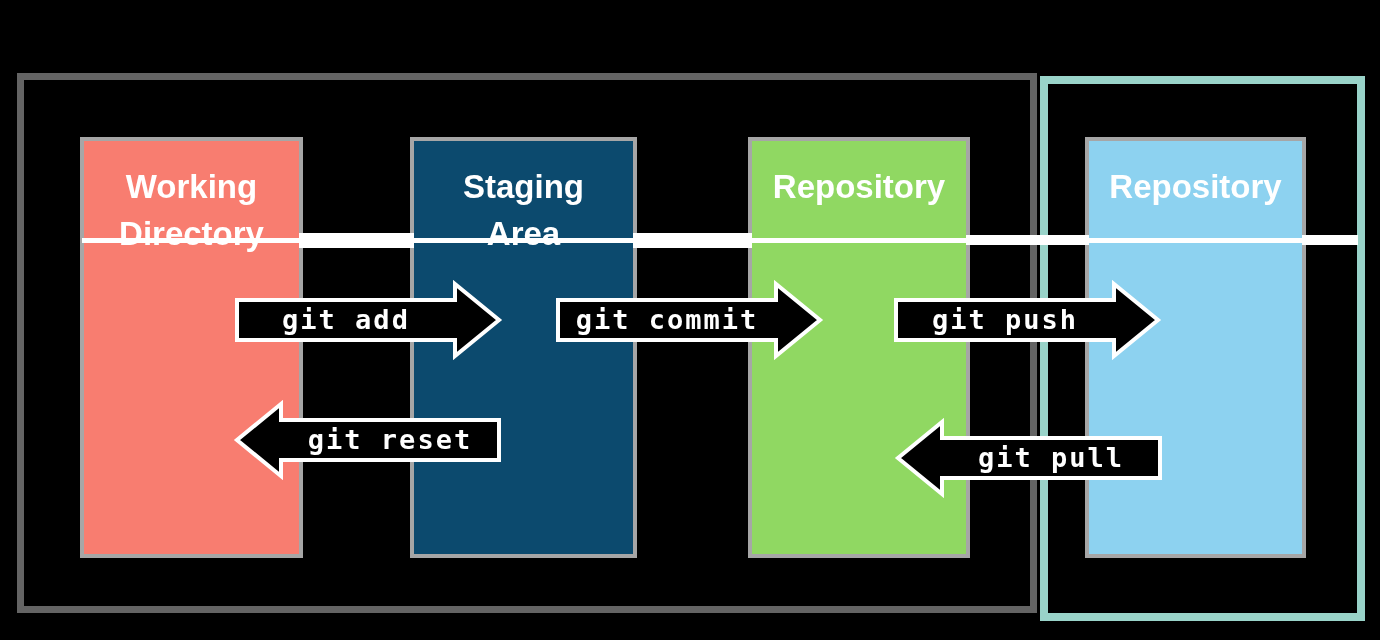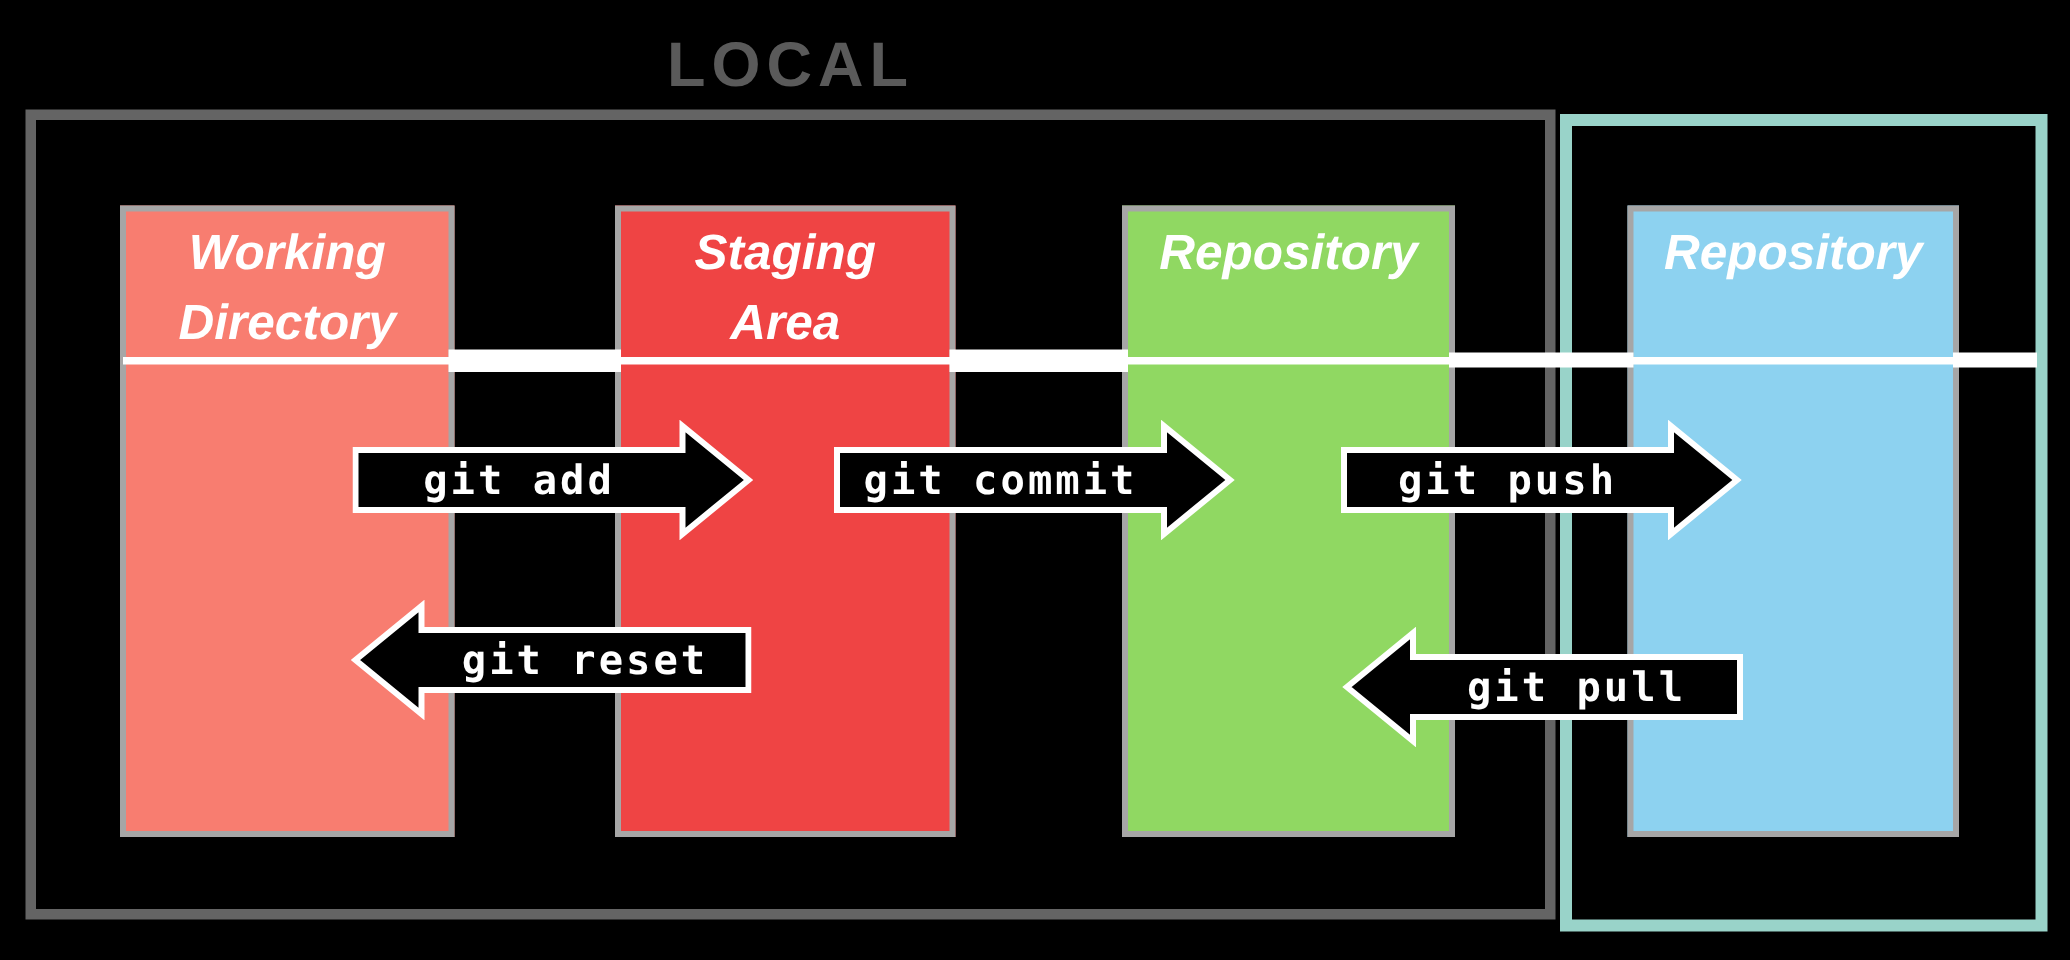--- a/index.html
+++ b/index.html
@@ -15,22 +15,22 @@
   .container{position:absolute;background:#000;box-sizing:border-box;z-index:1;}
   .container.local{left:17px;top:73px;width:1020px;height:540px;border:7px solid #646464;}
   .container.remote{left:1040px;top:76px;width:325px;height:545px;border:8px solid #99d3c9;}
 
   .box{position:absolute;top:137px;height:421px;box-sizing:border-box;
        border:4px solid #a6a6a6;z-index:2;}
   .box.wd{left:80px;width:223px;}
   .box.sa{left:410px;width:227px;}
   .box.repo-l{left:748px;width:222px;}
   .box.repo-r{left:1085px;width:221px;}
-  .box-title{margin-top:3px;width:100%;text-align:center;color:#fff;
-             font-size:33px;line-height:47px;font-weight:bold;white-space:pre-line;font-style:italic;}
+  .box-title{margin-top:22px;width:100%;text-align:center;color:#fff;
+             font-size:33px;line-height:47px;font-weight:bold;white-space:pre-line;}
 
   .divider{position:absolute;background:#fff;z-index:3;}
   .divider.thin{left:82px;top:238px;width:1222px;height:5px;}
   .divider.c1{left:299px;top:233px;width:115px;height:15px;}
   .divider.c2{left:633px;top:233px;width:119px;height:15px;}
   .divider.c3{left:966px;top:235px;width:123px;height:10px;}
   .divider.c4{left:1302px;top:235px;width:56px;height:10px;}
 
   .arrow{position:absolute;width:268px;height:80px;z-index:4;}
   .arrow-add{left:235px;top:280px;}
@@ -40,30 +40,29 @@
   .arrow-pull{left:894px;top:418px;}
   .arrow text{font-family:"DejaVu Sans Mono",monospace;font-weight:bold;font-size:27px;
               letter-spacing:2px;fill:#fff;text-anchor:middle;}
   .arrow polygon{fill:#000;stroke:#fff;stroke-width:4;stroke-linejoin:miter;}
 </style>
 </head>
 <body>
 
 <div class="stage">
 
-  <div class="section-label local" style="color: rgb(90, 90, 90);">LOCAL</div>
 
   <div class="container local" style="border-color: rgb(100, 100, 100);"></div>
   <div class="container remote" style="border-color: rgb(153, 211, 201);"></div>
 
   <div class="box wd" style="background: rgb(248, 125, 112); border-color: rgb(166, 166, 166);">
     <div class="box-title">Working
 Directory</div>
   </div>
-  <div class="box sa" style="background: #ef4444; border-color: rgb(166, 166, 166);">
+  <div class="box sa" style="background: #0c4a6e; border-color: rgb(166, 166, 166);">
     <div class="box-title">Staging
 Area</div>
   </div>
   <div class="box repo-l" style="background: rgb(144, 216, 98); border-color: rgb(166, 166, 166);">
     <div class="box-title">Repository</div>
   </div>
   <div class="box repo-r" style="background: rgb(141, 210, 240); border-color: rgb(166, 166, 166);">
     <div class="box-title">Repository</div>
   </div>
 

